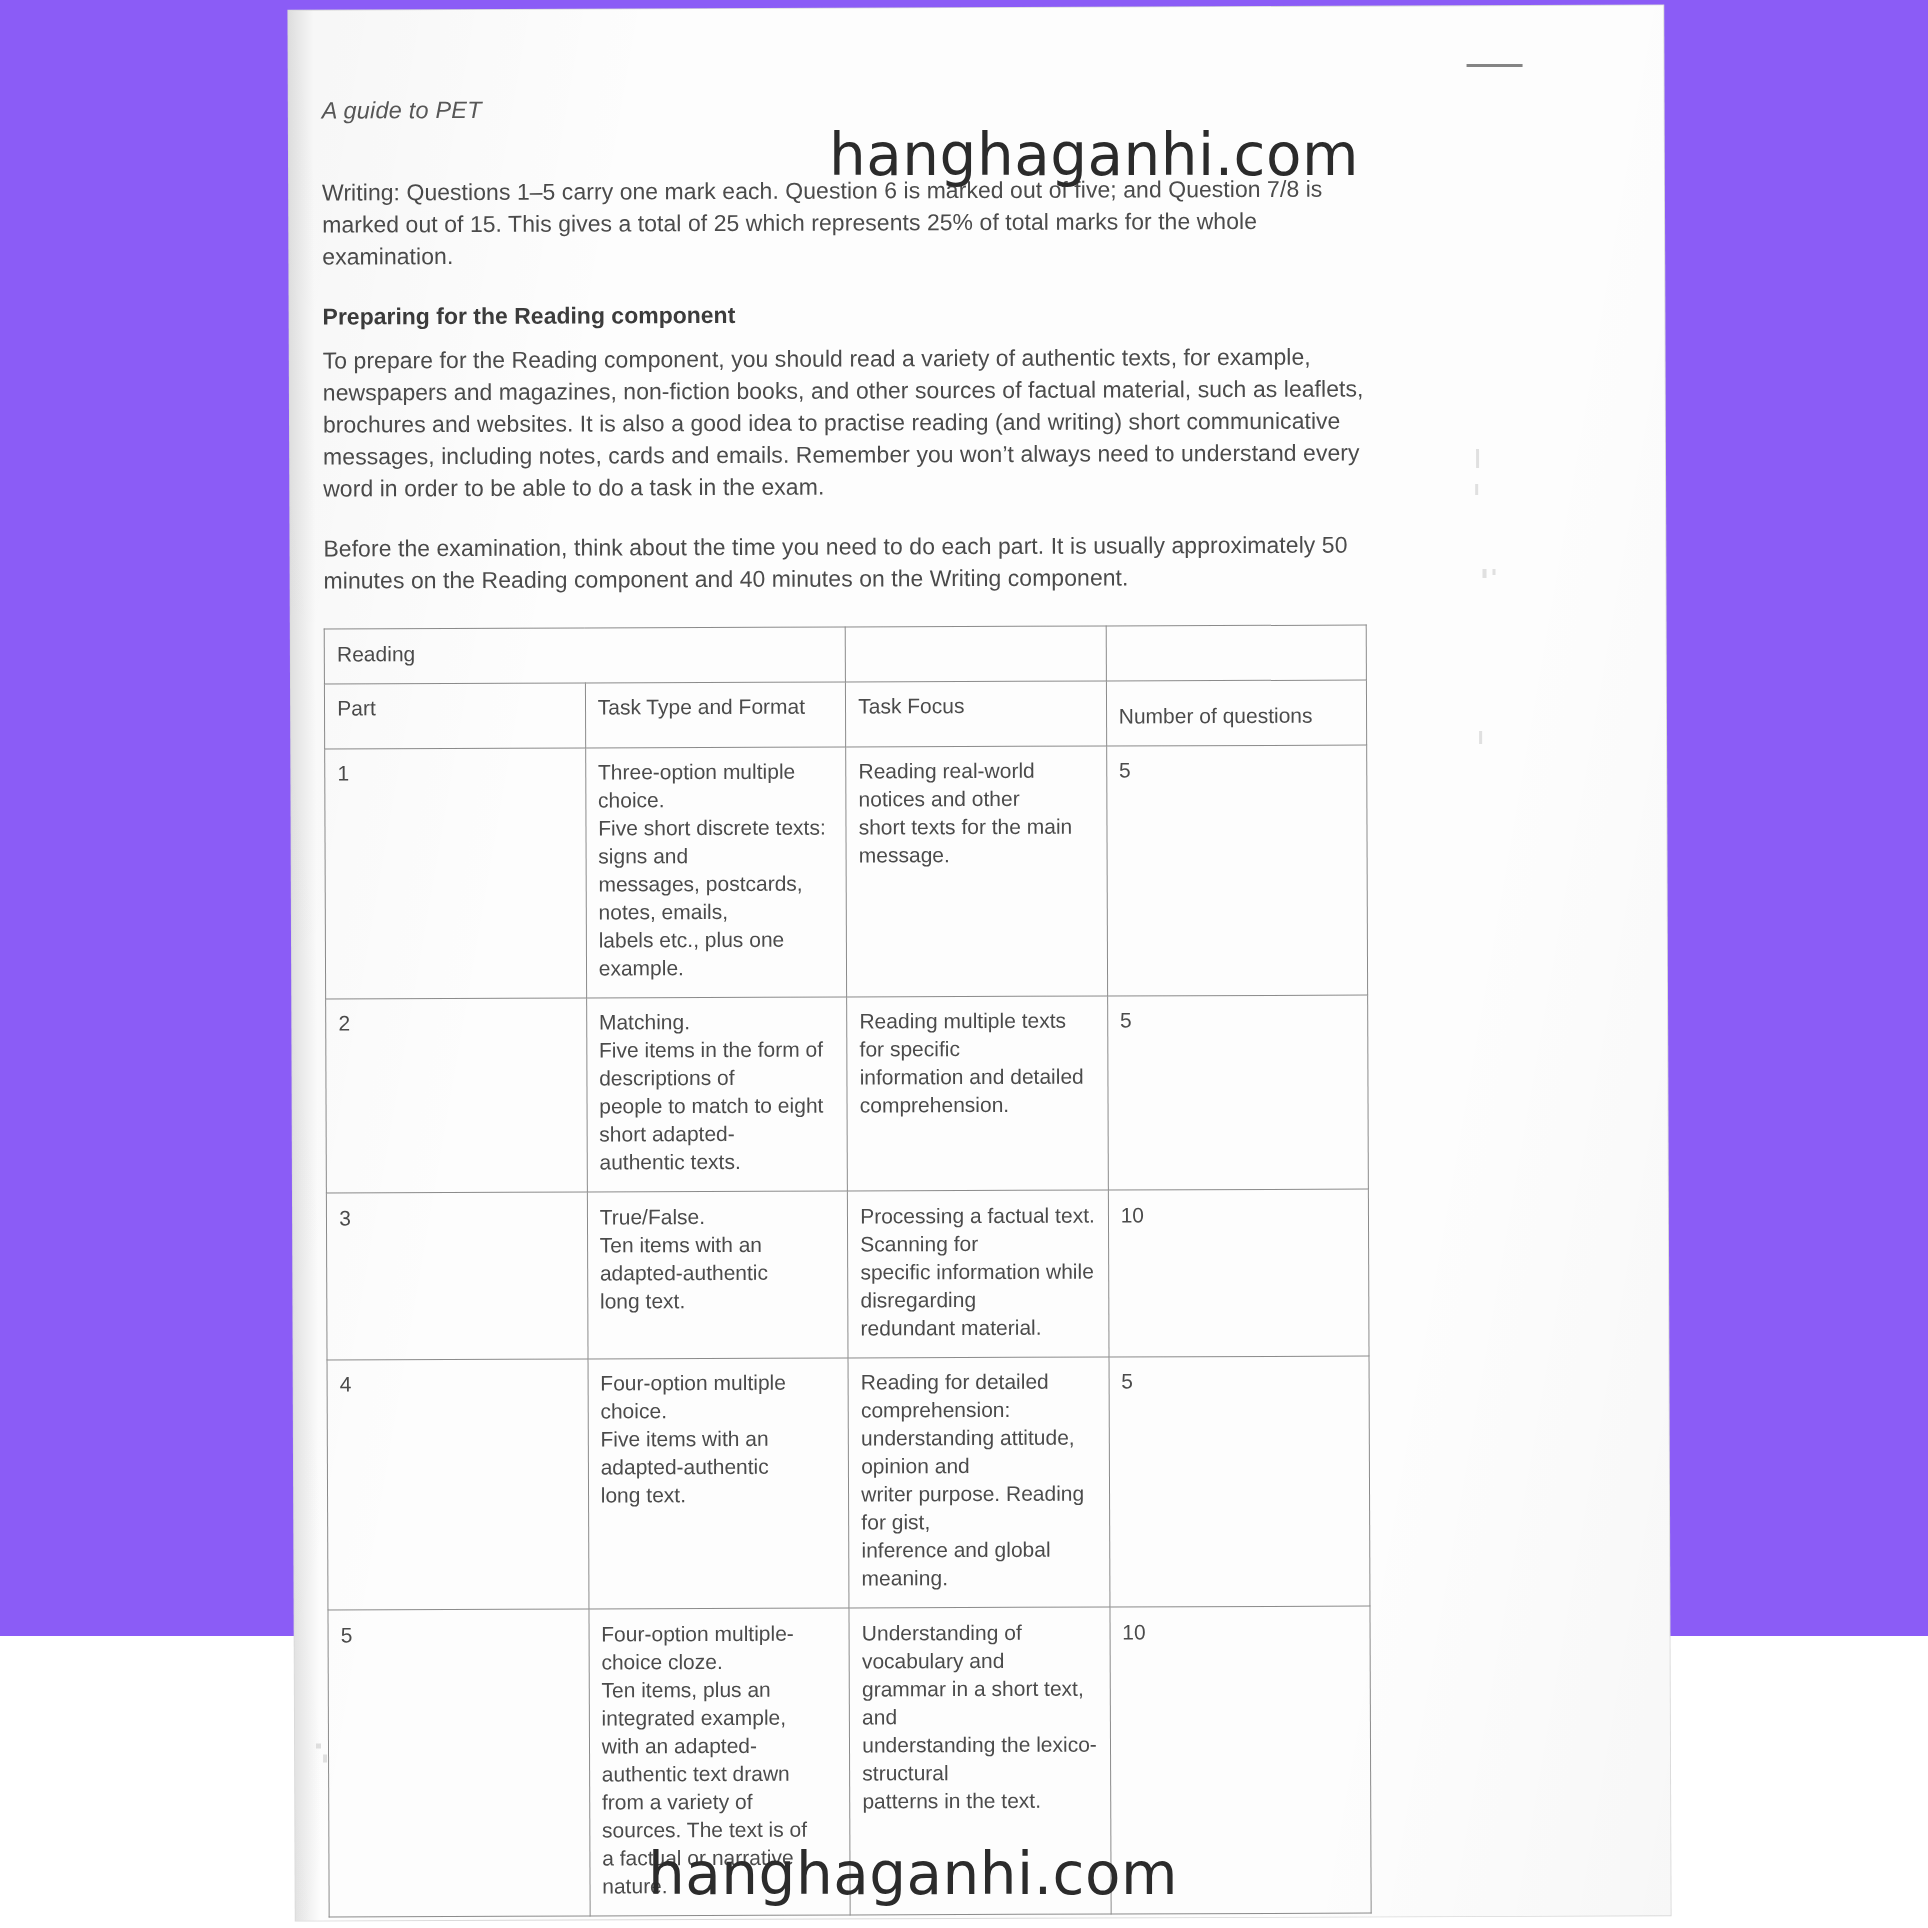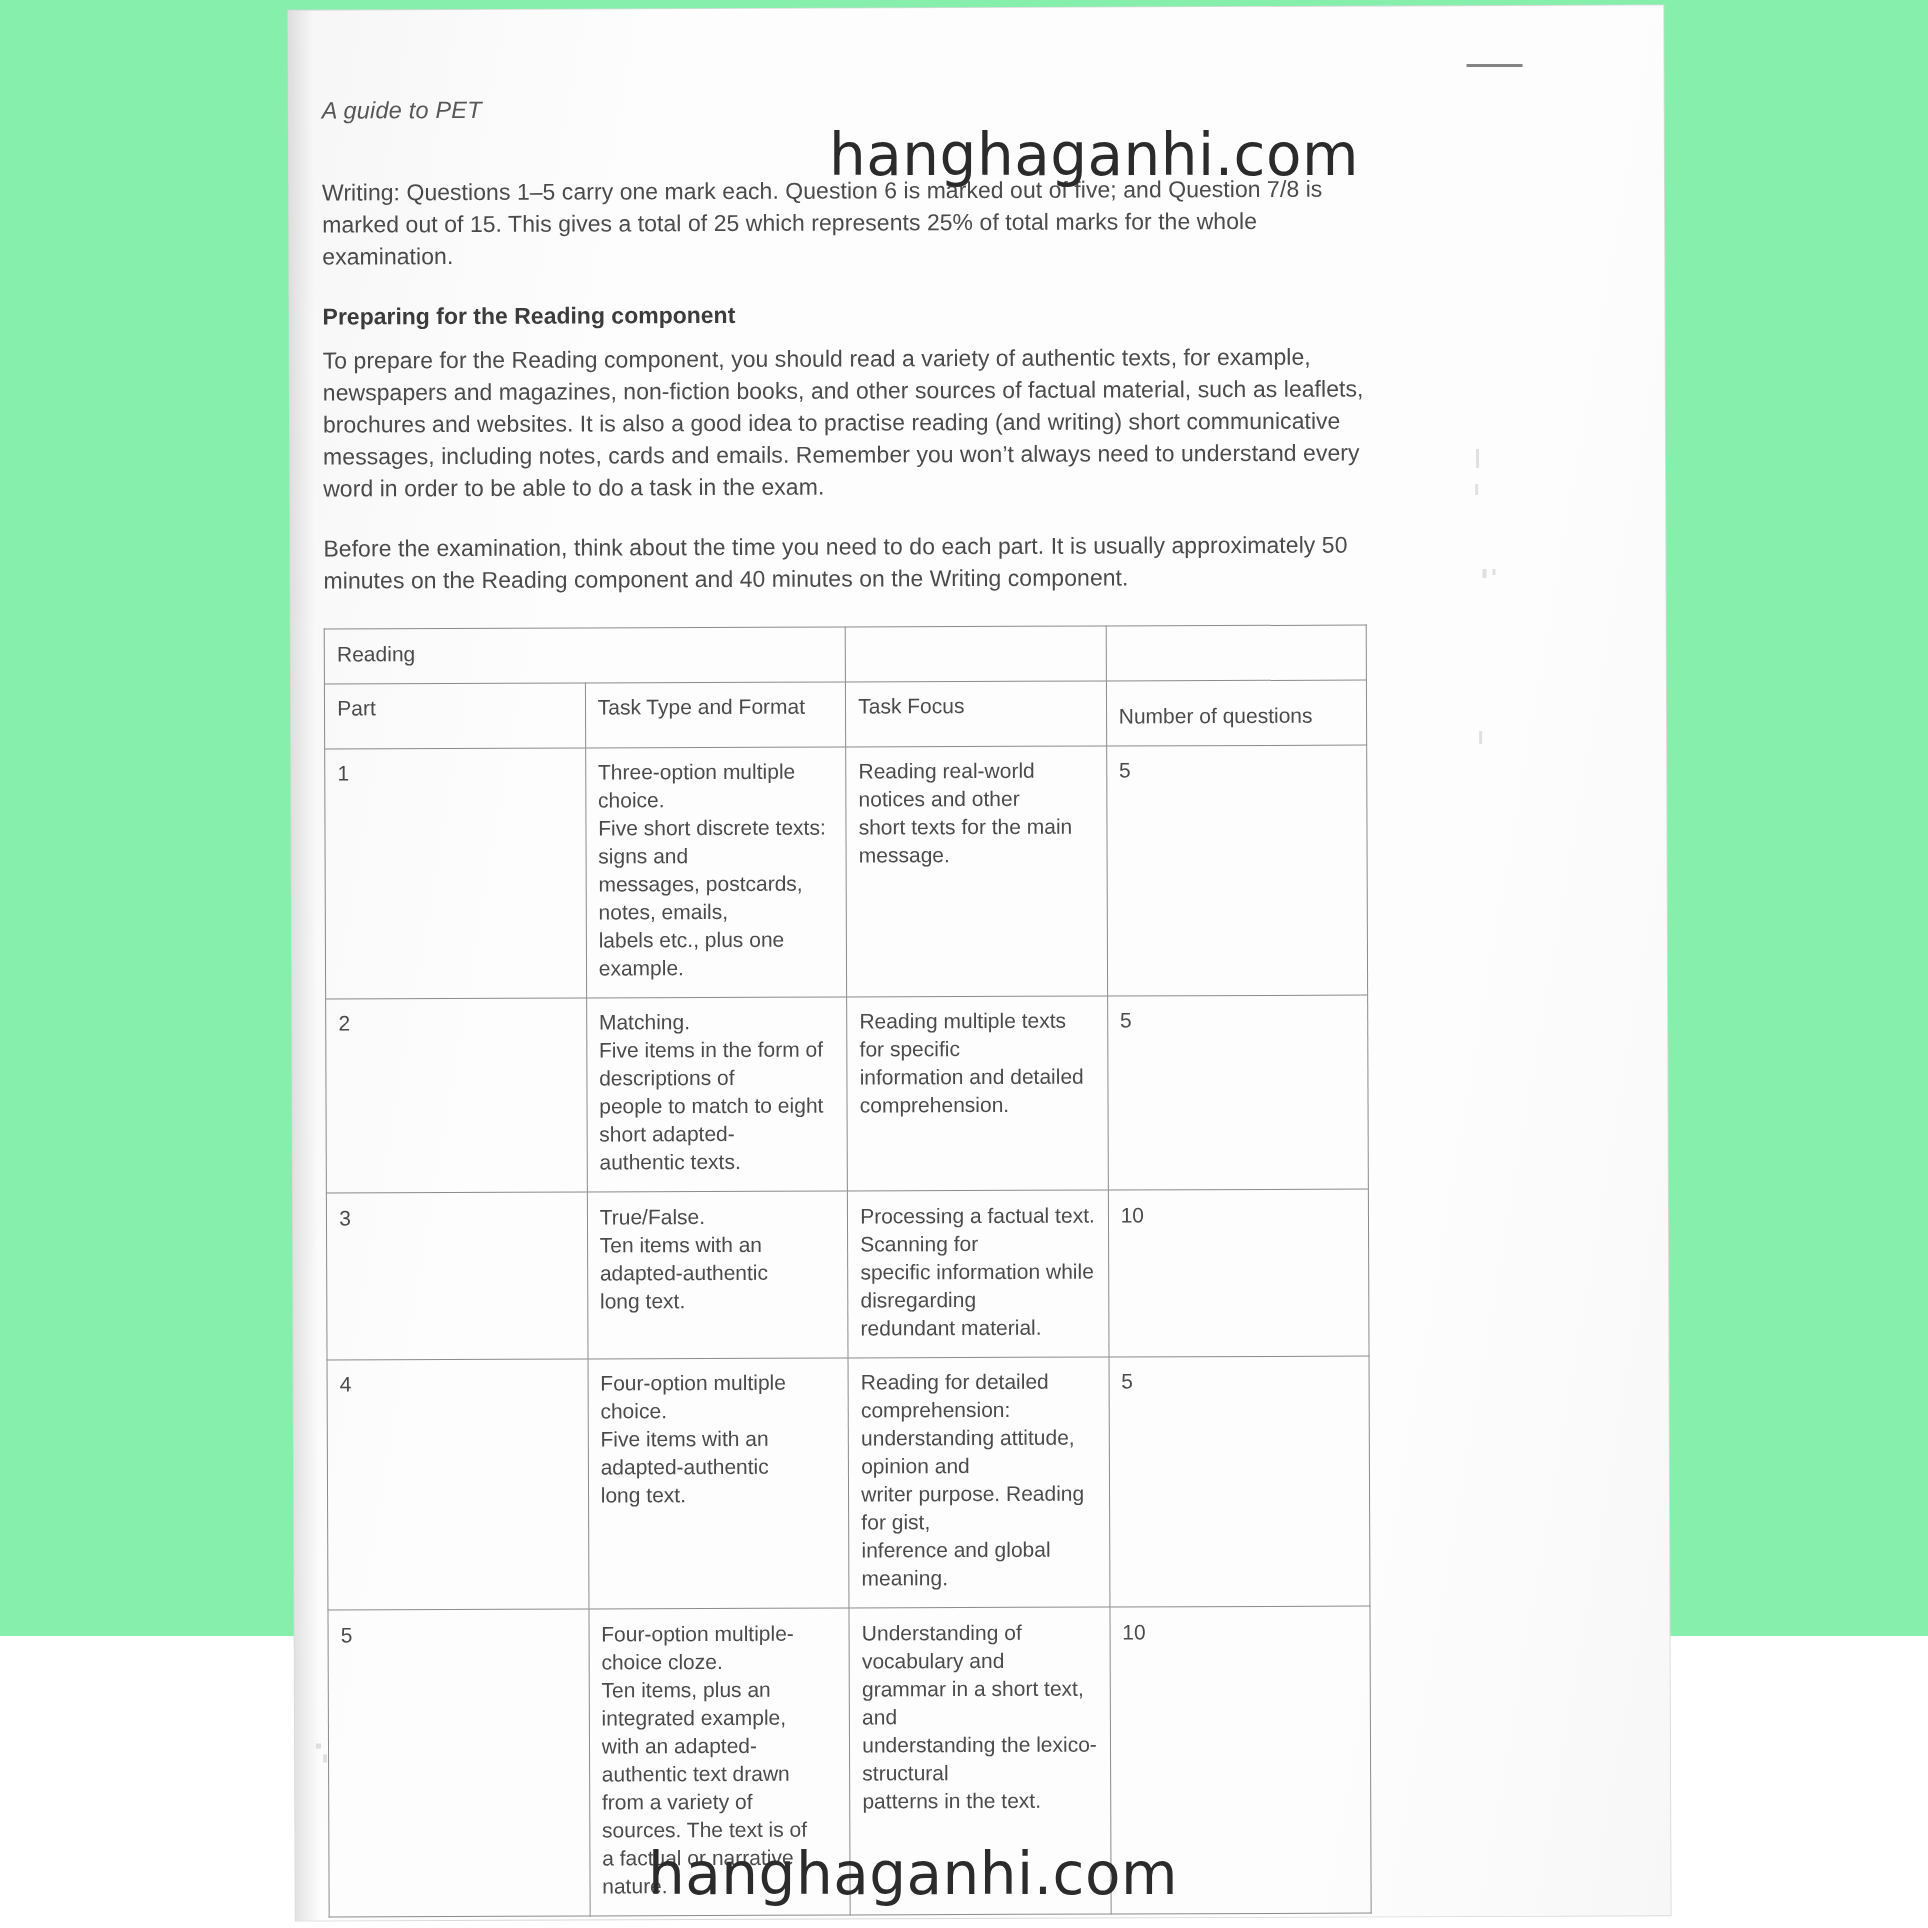--- a/index.html
+++ b/index.html
@@ -12,21 +12,21 @@
   }
   body {
     font-family: "Liberation Sans", sans-serif;
   }
 
   
   #scan-canvas {
     position: relative;
     width: 1928px;
     height: 1636px;
-    background: #86efac;
+    background: #8b5cf6;
   }
 
   
   #page-sheet {
     position: absolute;
     left: 292px;
     top: 7.5px;
     width: 1375px;
     height: 1910px;
     background: #fdfdfd;

